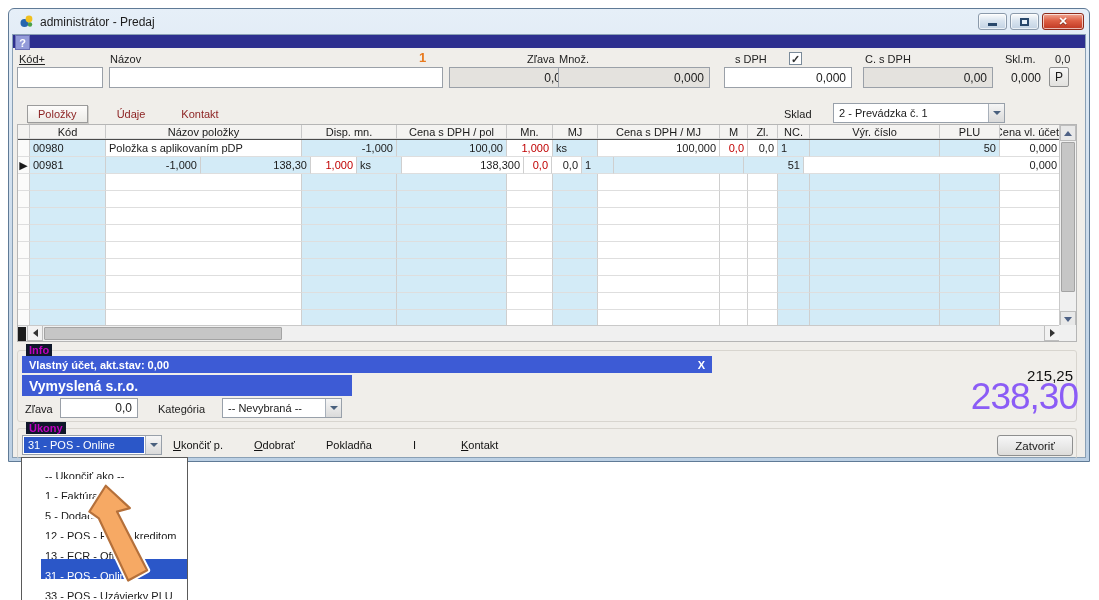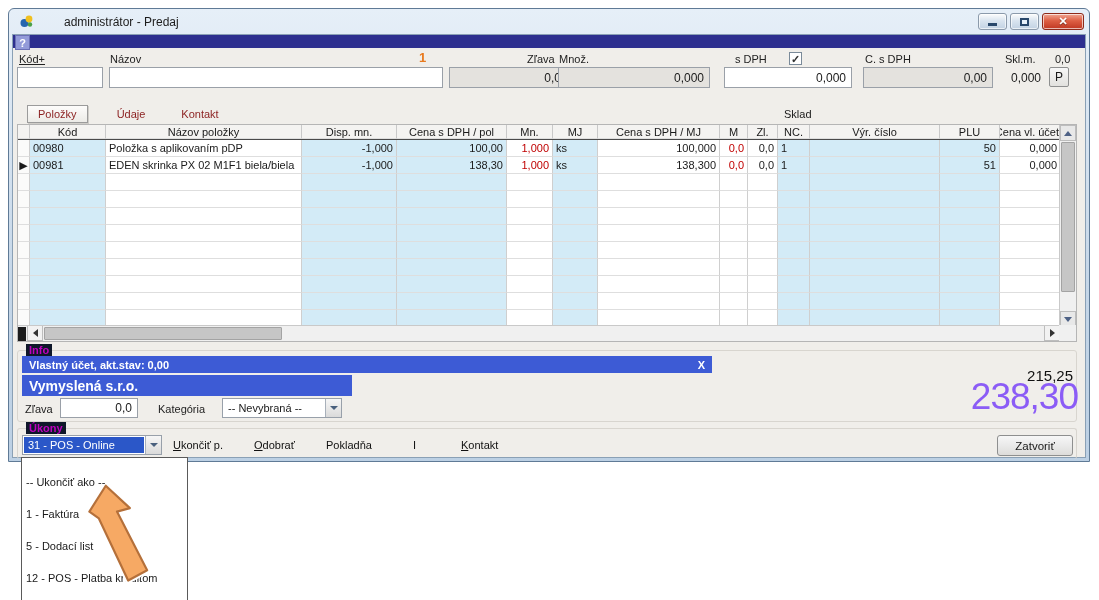--- a/index.html
+++ b/index.html
@@ -4,21 +4,21 @@
 <style>
   * { margin:0; padding:0; box-sizing:border-box; }
   html,body { width:1099px; height:600px; background:#fff; overflow:hidden;
               font-family:"Liberation Sans", sans-serif; font-size:11px; color:#1a1a1a; }
   body { position:relative; }
 
   
   .window { position:absolute; left:8px; top:8px; width:1082px; height:454px;
             border:1px solid #5f7causes; border:1px solid #5f7a96; border-radius:6px 6px 0 0;
             background:linear-gradient(#e6eff8,#c6d7e8 60%,#bcd0e4); }
-  .titlebar { position:relative; height:25px; display:flex; align-items:center; padding-left:10px;gap:24px; }
+  .titlebar { position:relative; height:25px; display:flex; align-items:center; padding-left:10px; }
   .title-text { font-size:12px; color:#1c1c1c; margin-left:6px; }
   .app-icon { width:15px; height:15px; display:inline-block; }
   .winbtn { position:absolute; top:4px; height:17px; border:1px solid #8b9aab; border-radius:3px;
             background:linear-gradient(#fdfdfd,#d9e4ef 45%,#c2d2e3); box-shadow:inset 0 0 0 1px rgba(255,255,255,.65);
             display:flex; align-items:center; justify-content:center; cursor:default; }
   .btn-min { right:82px; width:29px; } .btn-max { right:50px; width:29px; }
   .btn-close { right:5px; width:42px; background:linear-gradient(#f0a794,#dd5f44 45%,#c03722);
                border-color:#8e2a1a; color:#fff; font-weight:bold; font-size:11px;
                text-shadow:0 1px 1px rgba(0,0,0,.45); }
   .glyph-min { width:9px; height:3px; background:#29486b; margin-top:6px; }
@@ -107,21 +107,21 @@
                  display:flex; align-items:center; white-space:nowrap; overflow:hidden; }
   .flatbtn { position:absolute; top:404px; font-size:11px; color:#111; display:inline-block; cursor:default; }
   .flatbtn.ak::first-letter { text-decoration:underline; }
   .pushbtn { position:absolute; width:76px; height:21px; border:1px solid #8e8f8f; border-radius:3px;
              background:linear-gradient(#f7f7f7,#ebebeb 45%,#dddcda); display:flex; align-items:center;
              justify-content:center; font-size:11.5px; }
 
   
   .droplist { position:absolute; left:21px; top:457px; width:167px; background:#fff;
               border:1px solid #5a5a5a; z-index:50; padding:1px 0; }
-  .dd-item { height:15.6px; line-height:15.6px; padding:16px 4px; font-size:11px; white-space:nowrap; overflow:hidden; }
+  .dd-item { height:15.6px; line-height:15.6px; padding:10px 4px; font-size:11px; white-space:nowrap; overflow:hidden;margin-left:19px; }
   .dd-item.sel { background:#2b57c8; color:#fff; }
 
   .cursor-arrow { position:absolute; left:83px; top:484px; z-index:60; pointer-events:none; }
 </style>
 </head>
 <body>
 
 <div class="window">
   <div class="titlebar">
     <svg class="app-icon" viewBox="0 0 15 15">
@@ -169,20 +169,26 @@
     <span class="lab" style="left:1042px;top:18px;">0,0</span>
     <span class="sklm-val" style="left:982px;top:36px;width:46px;">0,000</span>
     <div class="pbtn" style="left:1036px;top:32px;">P</div>
 
     <div id="tabs">
         <div class="tab active" style="left: 14px;">Položky</div>
         <div class="tab" style="left: 93px; width: 50px;">Údaje</div>
         <div class="tab" style="left: 157px; width: 60px;">Kontakt</div>
       </div>
     <span class="sklad-lab" style="left:771px;">Sklad</span>
+    <div class="selectbox" style="left:820px;top:68px;width:172px;">
+      <span class="sval">2 - Prevádzka č. 1</span>
+      <span class="selarrow">
+          <span class="tri-down"></span>
+        </span>
+    </div>
 
     <div class="tablewrap">
       <div class="thead" id="thead" style="width:1043px;">
           <div class="cell h c0"></div>
           <div class="cell h c1">Kód</div>
           <div class="cell h c2">Názov položky</div>
           <div class="cell h c3">Disp. mn.</div>
           <div class="cell h c4">Cena s DPH / pol</div>
           <div class="cell h c5">Mn.</div>
           <div class="cell h c6">MJ</div>
@@ -207,21 +213,20 @@
             <div class="cell c8 white r red">0,0</div>
             <div class="cell c9 white r">0,0</div>
             <div class="cell c10 blue">1</div>
             <div class="cell c11 blue"></div>
             <div class="cell c12 blue r">50</div>
             <div class="cell c13 white r">0,000</div>
           </div>
           <div class="trow">
             <div class="cell c0 sel">▶</div>
             <div class="cell c1 blue">00981</div>
-            <div class="cell c2 white">EDEN skrinka PX 02 M1F1 biela/biela</div>
             <div class="cell c3 blue r">-1,000</div>
             <div class="cell c4 blue r">138,30</div>
             <div class="cell c5 white r red">1,000</div>
             <div class="cell c6 blue">ks</div>
             <div class="cell c7 white r">138,300</div>
             <div class="cell c8 white r red">0,0</div>
             <div class="cell c9 white r">0,0</div>
             <div class="cell c10 blue">1</div>
             <div class="cell c11 blue"></div>
             <div class="cell c12 blue r">51</div>

